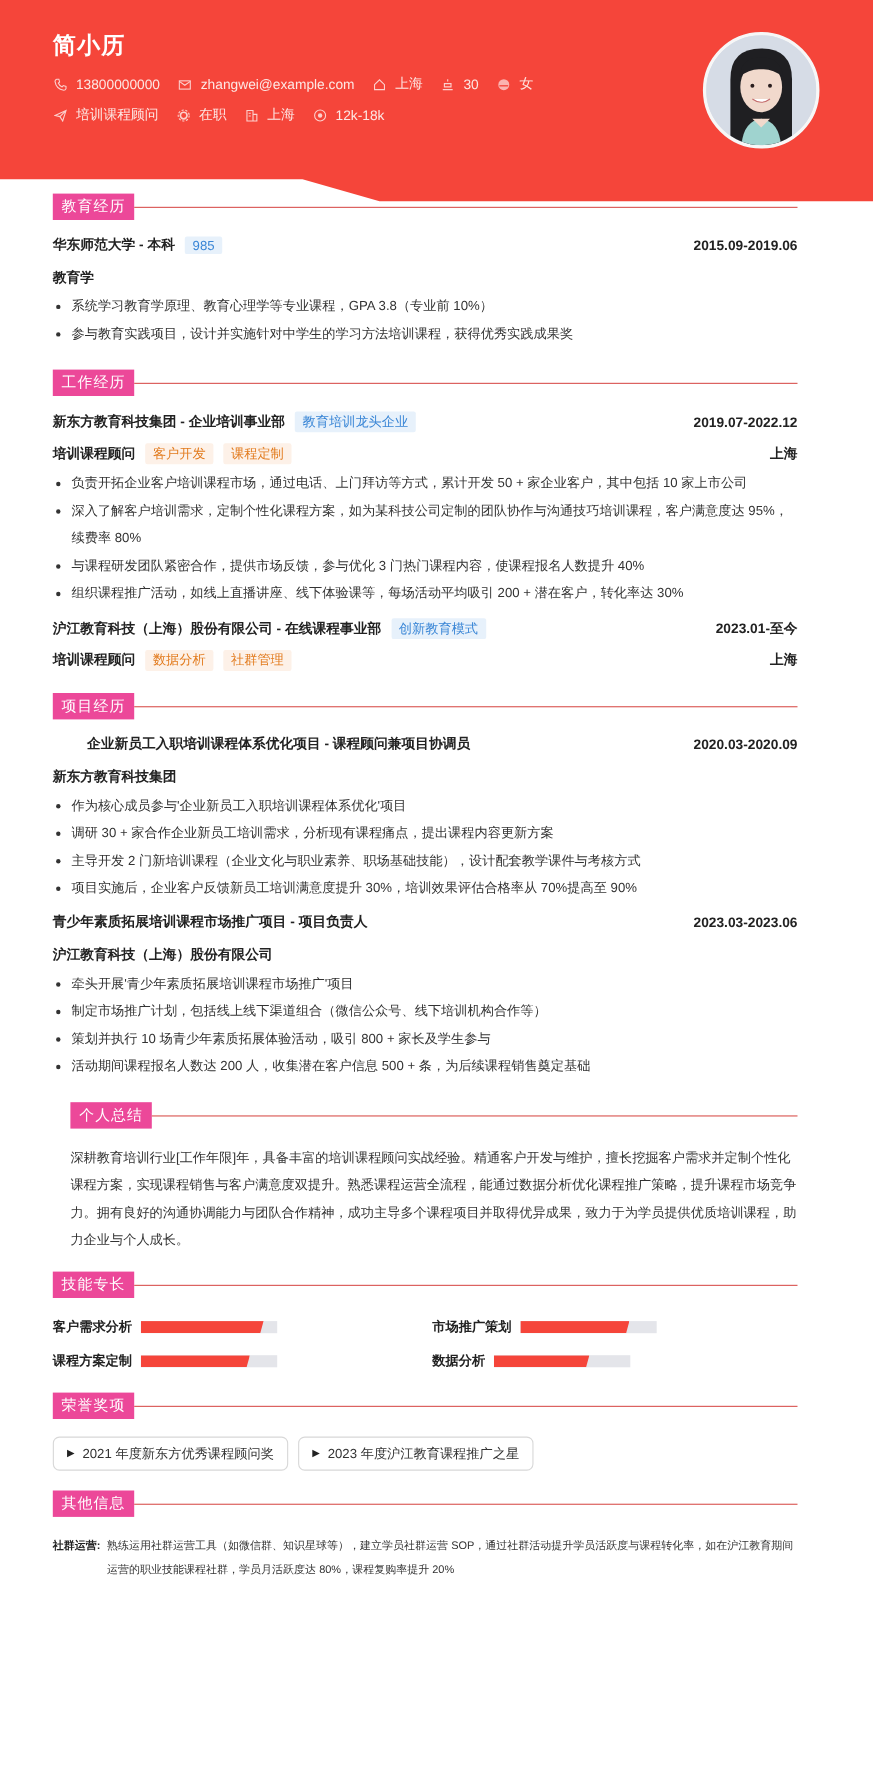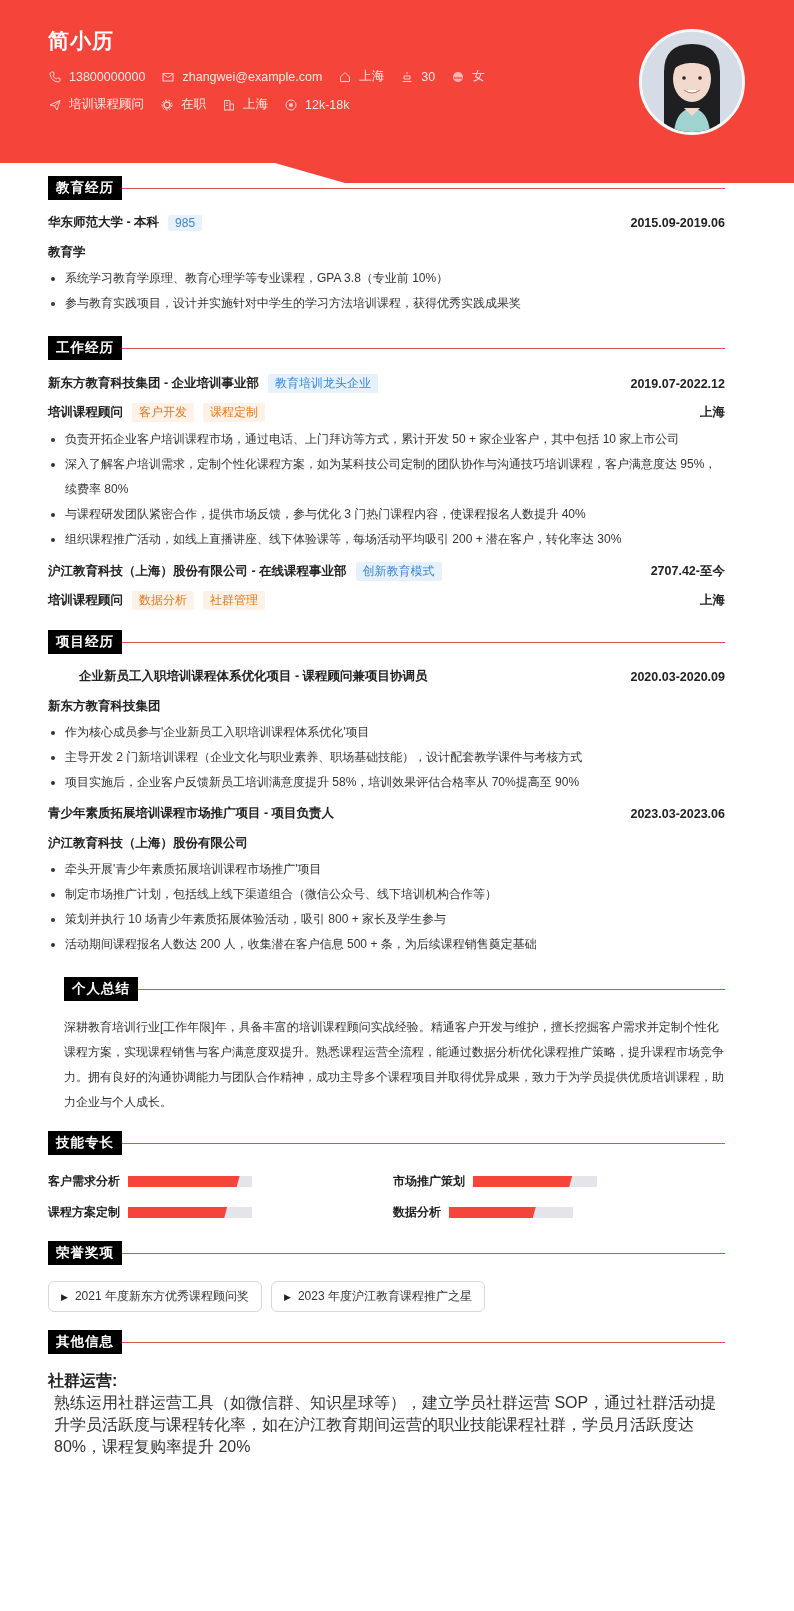--- a/index.html
+++ b/index.html
@@ -8,39 +8,39 @@
   .header svg.bg { position: absolute; left: 0; top: 0; }
   .name { position: absolute; left: 48px; top: 27px; font-size: 21px; font-weight: bold; color: #fff; letter-spacing: 1px; }
   .info-row { position: absolute; left: 48px; display: flex; align-items: center; font-size: 12.5px; color: #fde7e4; }
   .info-row.r1 { top: 68px; }
   .info-row.r2 { top: 96px; }
   .info-item { display: flex; align-items: center; margin-right: 16px; }
   .info-item .ic { width: 13px; height: 13px; margin-right: 8px; display: inline-flex; align-items: center; justify-content: center; opacity: 0.75; }
   .avatar { position: absolute; left: 639px; top: 29px; width: 106px; height: 106px; border-radius: 50%; border: 3px solid #f7f7f7; background: #d8dde6; overflow: hidden; }
   .main { position: absolute; left: 48px; top: 176px; width: 677px; }
   .section-title { display: flex; align-items: center; margin-bottom: 14px; }
-  .section-title .label { background: #000000; color: #fff; font-size: 13.5px; font-weight: bold; padding: 3px 8px; letter-spacing: 1px; }
+  .section-title .label { background: #ec4899; color: #fff; font-size: 13.5px; font-weight: normal; padding: 3px 8px; letter-spacing: 1px; }
   .section-title .line { flex: 1; height: 1px; background: #d9534f; }
   .row { display: flex; justify-content: space-between; align-items: center; font-size: 12.5px; font-weight: bold; color: #222; }
   .row .left { display: flex; align-items: center; }
   .tag { font-weight: normal; font-size: 12px; padding: 1px 7px; margin-left: 9px; border-radius: 2px; }
   .tag.blue { background: #e7f1fb; color: #3a86d6; }
   .tag.orange { background: #fdf1e8; color: #e27b1e; }
   ul.bullets { list-style: none; margin-top: 6px; }
   ul.bullets li { font-size: 12px; color: #333; line-height: 25px; padding-left: 17px; position: relative; }
   ul.bullets li::before { content: ""; position: absolute; left: 3px; top: 11px; width: 4px; height: 4px; border-radius: 50%; background: #333; }
   .summary { font-size: 12px; line-height: 25px; color: #333; }
   .skills { display: grid; grid-template-columns: 345px 332px; row-gap: 14px; }
   .skill { display: flex; align-items: center; font-size: 12px; font-weight: bold; color: #222; }
   .skill .track { margin-left: 8px; width: 124px; height: 11px; background: #e4e5ea; position: relative; }
   .skill .fill { position: absolute; left: 0; top: 0; height: 11px; background: #f5453a; clip-path: polygon(0 0, 100% 0, calc(100% - 3px) 100%, 0 100%); }
   .awards { display: flex; }
   .award { display: flex; align-items: center; border: 1px solid #d8d8d8; border-radius: 6px; padding: 0 12px; height: 31px; font-size: 12px; color: #333; margin-right: 9px; }
   .award .tri { font-size: 9px; margin-right: 7px; color: #222; }
-  .other { display: flex; font-size: 16px; line-height: 22px; color: #333; flex-direction: column; }
+  .other { display: flex; font-size: 10px; line-height: 22px; color: #333; }
   .other .k { font-weight: bold; color: #222; white-space: nowrap; }
 </style>
 </head>
 <body>
 
 <div class="header">
   <svg class="bg" width="794" height="190" viewBox="0 0 794 190">
     <polygon points="0,0 794,0 794,183 345,183 275,163 0,163" fill="#f5453a"></polygon>
   </svg>
   <div class="name">简小历</div>
@@ -194,21 +194,21 @@
         <li>组织课程推广活动，如线上直播讲座、线下体验课等，每场活动平均吸引 200 + 潜在客户，转化率达 30%</li>
       </ul>
     </div>
 
     <div style="margin-top:10px;">
       <div class="row">
         <div class="left">
           <span>沪江教育科技（上海）股份有限公司 - 在线课程事业部</span>
           <span class="tag blue">创新教育模式</span>
         </div>
-        <span>2707.42-至今</span>
+        <span>2023.01-至今</span>
       </div>
       <div class="row" style="margin-top:10px;">
         <div class="left">
           <span>培训课程顾问</span>
           <span class="tag orange">数据分析</span>
           <span class="tag orange">社群管理</span>
         </div>
         <span>上海</span>
       </div>
     </div>
@@ -223,22 +223,23 @@
     <div>
       <div class="row" style="margin-top:4px;margin-left:31px;">
         <span>企业新员工入职培训课程体系优化项目 - 课程顾问兼项目协调员</span>
         <span>2020.03-2020.09</span>
       </div>
       <div class="row" style="margin-top:13px;">
         <span>新东方教育科技集团</span>
       </div>
       <ul class="bullets" style="margin-top:5px;">
         <li>作为核心成员参与'企业新员工入职培训课程体系优化'项目</li>
+        <li>调研 30 + 家合作企业新员工培训需求，分析现有课程痛点，提出课程内容更新方案</li>
         <li>主导开发 2 门新培训课程（企业文化与职业素养、职场基础技能），设计配套教学课件与考核方式</li>
-        <li>项目实施后，企业客户反馈新员工培训满意度提升 58%，培训效果评估合格率从 70%提高至 90%</li>
+        <li>项目实施后，企业客户反馈新员工培训满意度提升 30%，培训效果评估合格率从 70%提高至 90%</li>
       </ul>
     </div>
 
     <div style="margin-top:10px;">
       <div class="row">
         <span>青少年素质拓展培训课程市场推广项目 - 项目负责人</span>
         <span>2023.03-2023.06</span>
       </div>
       <div class="row" style="margin-top:13px;">
         <span>沪江教育科技（上海）股份有限公司</span>

